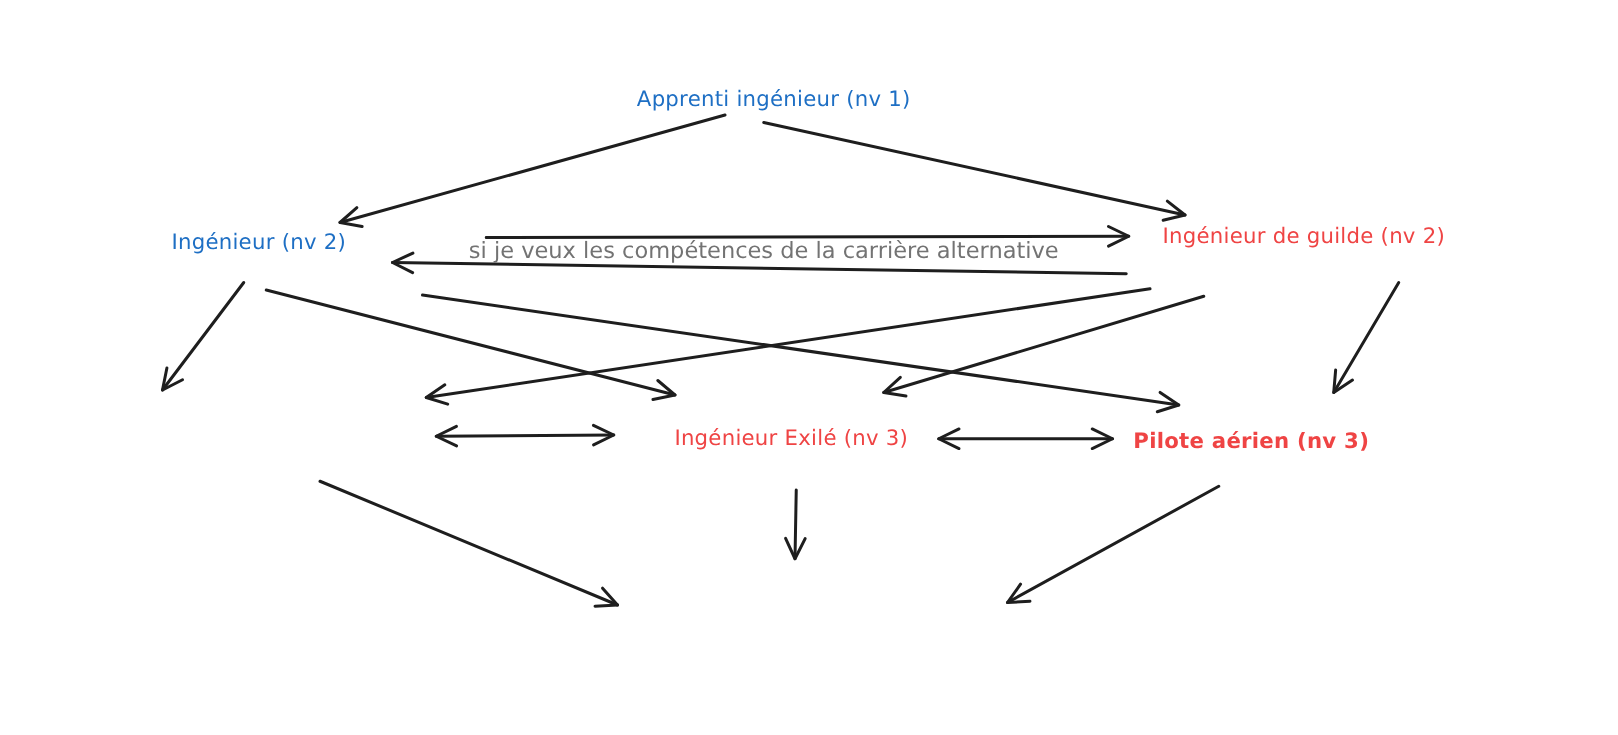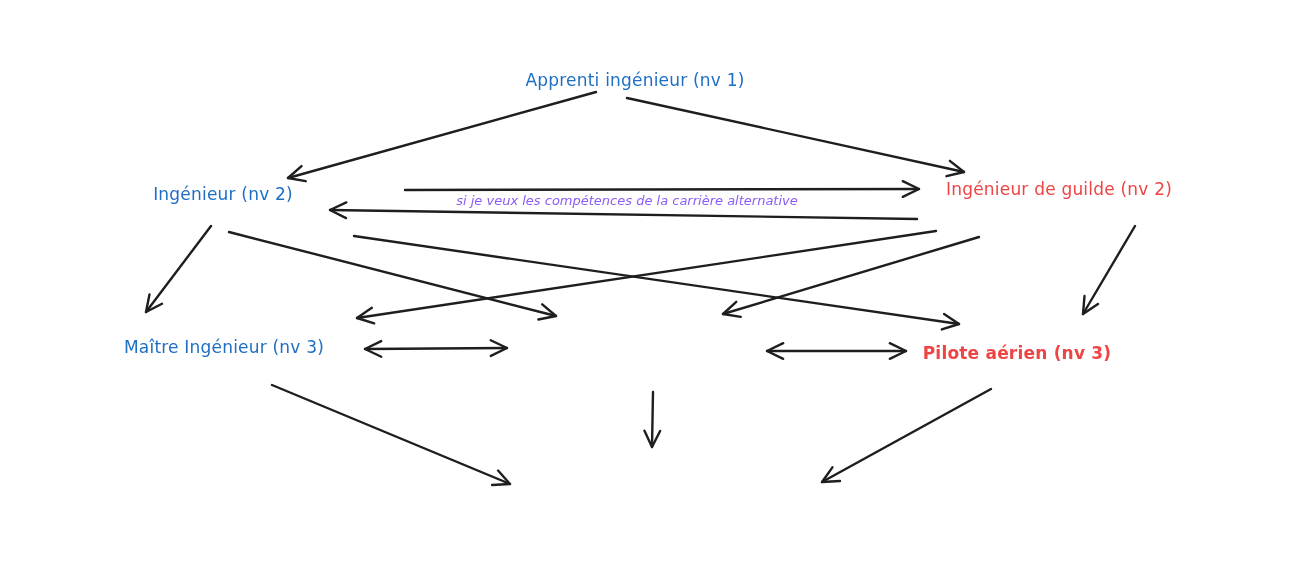--- a/index.html
+++ b/index.html
@@ -9,44 +9,43 @@
   }
   body {
     width: 1294px;
     height: 588px;
     position: relative;
     overflow: hidden;
     font-family: "DejaVu Sans", sans-serif;
   }
   #canvas {
     position: absolute;
-    left: 16px;
+    left: 0;
     top: 0;
     width: 1052px;
     height: 588px;
   }
   .node {
     position: absolute;
     white-space: nowrap;
     font-size: 17px;
     line-height: 20px;
     letter-spacing: 0.2px;
     transform: translate(-50%, -50%);
     cursor: pointer;
   }
   .node.blue { color: #1e6fc4; }
   .node.green { color: #ef4444; }
   .edge-label {
     position: absolute;
     white-space: nowrap;
-    font-size: 13px;
+    font-size: 18px;
     line-height: 16px;
-    color: #8b5cf6;
+    color: #737373;
     transform: translate(-50%, -50%);
-    font-style: italic;
   }
   svg .arrow-line {
     stroke: #1e1e1e;
     stroke-width: 2.4;
     fill: none;
     stroke-linecap: round;
     stroke-linejoin: round;
   }
 </style>
 </head>
@@ -114,17 +113,17 @@
       </g>
       <g>
         <path class="arrow-line" d="M 975 389 L 806 482"></path>
         <path class="arrow-line" d="M 816.4252921748189 467.32644272612606 L 806 482 L 823.9746578105871 481.0451824298339"></path>
       </g>
     </svg>
 
   <div class="node blue" style="left:619px; top:80px;">Apprenti ingénieur (nv 1)</div>
   <div class="node blue" style="left:207px; top:194px;">Ingénieur (nv 2)</div>
   <div class="node green" style="left:1043px; top:189px;">Ingénieur de guilde (nv 2)</div>
-  <div class="node blue" style="left:208px; top:347px;">Maître Ingénieur (nv 3)</div>
+  <div class="node green" style="left:633px; top:351px;">Ingénieur Exilé (nv 3)</div>
   <div class="node green" style="left:1001px; top:353px;font-weight:bold;">Pilote aérien (nv 3)</div>
 
   <div class="edge-label" style="left:611px; top:201px;">si je veux les compétences de la carrière alternative</div>
 </div>
 
 </body></html>

